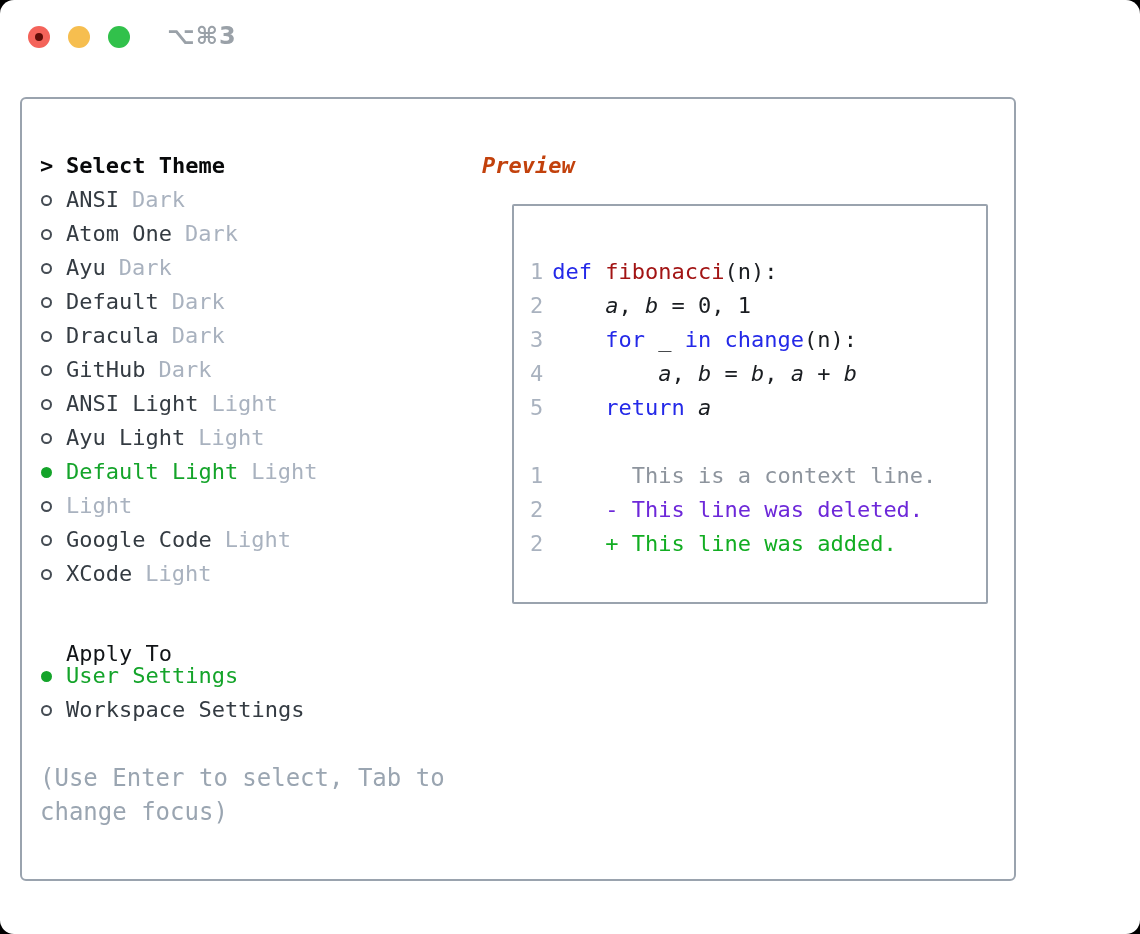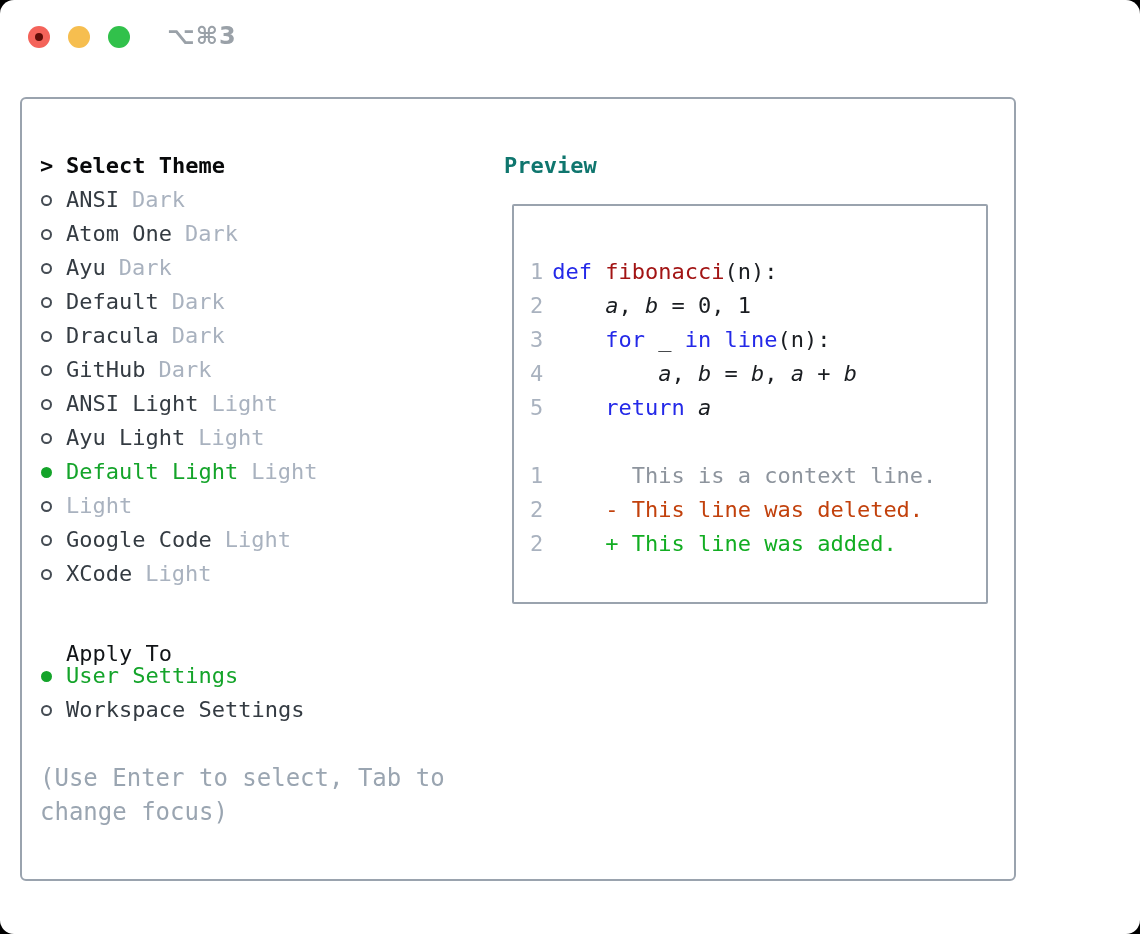--- a/index.html
+++ b/index.html
@@ -39,37 +39,37 @@
   }
   .label { color:#343b42; margin-right:13px; }
   .tag   { color:#a9b2bf; }
   .header-text { font-weight:700; color:#08090a; }
   .subheader-text { color:#111417;margin-top:24px; }
   .row.selected .label { color:#14a42a; }
   .row.selected .radio { background:#14a42a; border-color:#14a42a; }
   .help-line { height:34px; line-height:34px; color:#9aa5b1; font-size:24px; white-space:pre; }
   
   .preview-title {
-    position:absolute; left:482px; top:50px; height:34px; line-height:34px;
-    font-size:22px; font-weight:700; color:#0f766e;
+    position:absolute; left:460px; top:50px; height:34px; line-height:34px;
+    font-size:22px; font-weight:700; color:#c2410c;font-style:italic;
   }
   .preview-box {
     position:absolute; left:490px; top:105px; width:476px; height:400px;
     border:2px solid #9aa3ae; border-radius:2px; background:#fff;
     padding:48px 0 0 16px; font-size:22px;
   }
   .pline { height:34px; display:flex; align-items:center; white-space:pre; }
   .ln { display:inline-block; min-width:13px; margin-right:9px; color:#a9b2bf; flex:none; }
   .code { white-space:pre; }
   .seg.pl  { color:#1a1d21; }
   .seg.kw  { color:#2429e8;text-align:right; }
   .seg.fn  { color:#a21414; }
   .seg.var { color:#1a1d21; font-style:italic; }
   .seg.ctx { color:#8d949d; }
-  .seg.del { color:#c2410c; }
+  .seg.del { color:#6d28d9; }
   .seg.add { color:#12ad22; }
 </style>
 </head>
 <body>
 
 <div class="window">
 
   <div class="titlebar">
     <div class="traffic-lights">
       <span class="light red">
@@ -169,21 +169,21 @@
 
       <div class="help-line">(Use Enter to select, Tab to</div>
       <div class="help-line">change focus)</div>
     </div>
 
     <div class="preview-title">Preview</div>
 
     <div class="preview-box">
       <div class="pline"><span class="ln">1</span><span class="code"><span class="seg kw">def </span><span class="seg fn">fibonacci</span><span class="seg pl">(n):</span></span></div>
       <div class="pline"><span class="ln">2</span><span class="code"><span class="seg pl">    </span><span class="seg var">a</span><span class="seg pl">, </span><span class="seg var">b</span><span class="seg pl"> = 0, 1</span></span></div>
-      <div class="pline"><span class="ln">3</span><span class="code"><span class="seg pl">    </span><span class="seg kw">for</span><span class="seg pl"> _ </span><span class="seg kw">in</span><span class="seg pl"> </span><span class="seg kw">line</span><span class="seg pl">(n):</span></span></div>
+      <div class="pline"><span class="ln">3</span><span class="code"><span class="seg pl">    </span><span class="seg kw">for</span><span class="seg pl"> _ </span><span class="seg kw">in</span><span class="seg pl"> </span><span class="seg kw">change</span><span class="seg pl">(n):</span></span></div>
       <div class="pline"><span class="ln">4</span><span class="code"><span class="seg pl">        </span><span class="seg var">a</span><span class="seg pl">, </span><span class="seg var">b</span><span class="seg pl"> = </span><span class="seg var">b</span><span class="seg pl">, </span><span class="seg var">a</span><span class="seg pl"> + </span><span class="seg var">b</span></span></div>
       <div class="pline"><span class="ln">5</span><span class="code"><span class="seg pl">    </span><span class="seg kw">return</span><span class="seg pl"> </span><span class="seg var">a</span></span></div>
       <div class="pline"><span class="ln"></span><span class="code"></span></div>
       <div class="pline"><span class="ln">1</span><span class="code"><span class="seg ctx">      This is a context line.</span></span></div>
       <div class="pline"><span class="ln">2</span><span class="code"><span class="seg del">    - This line was deleted.</span></span></div>
       <div class="pline"><span class="ln">2</span><span class="code"><span class="seg add">    + This line was added.</span></span></div>
     </div>
 
   </div>
 </div>

